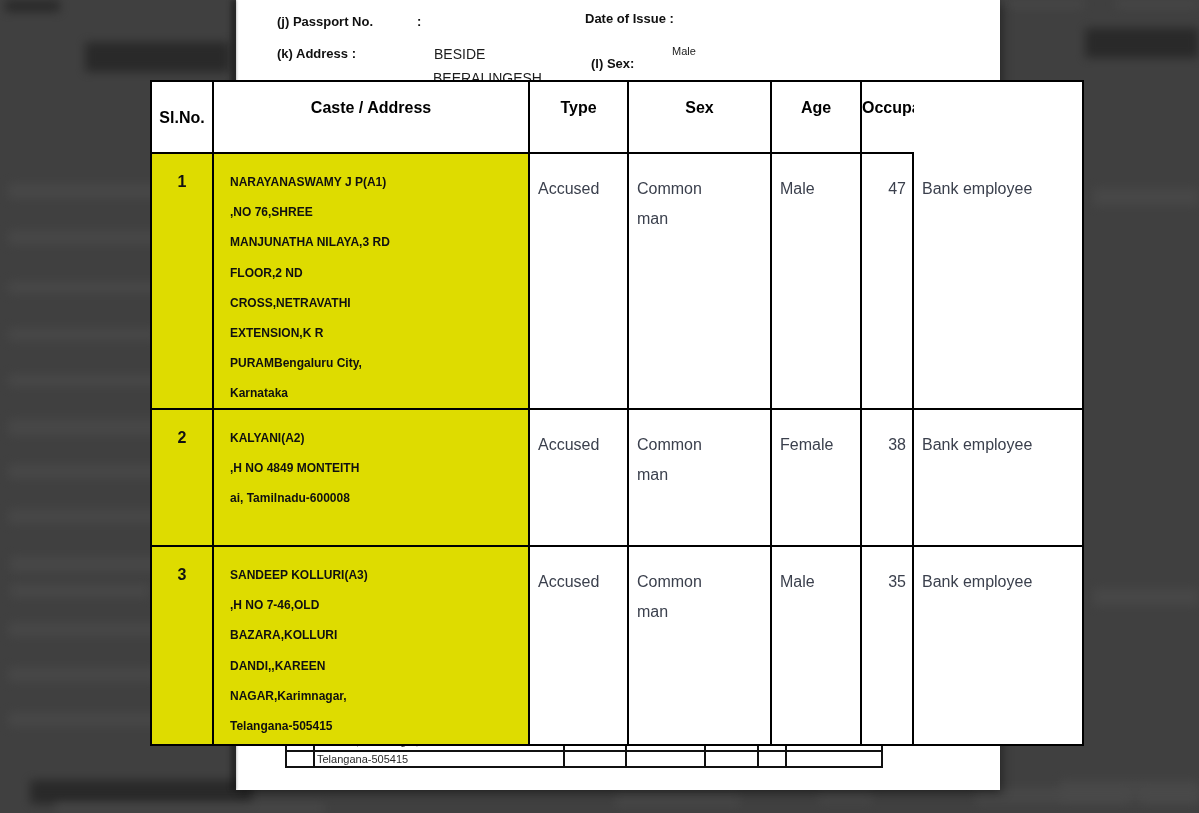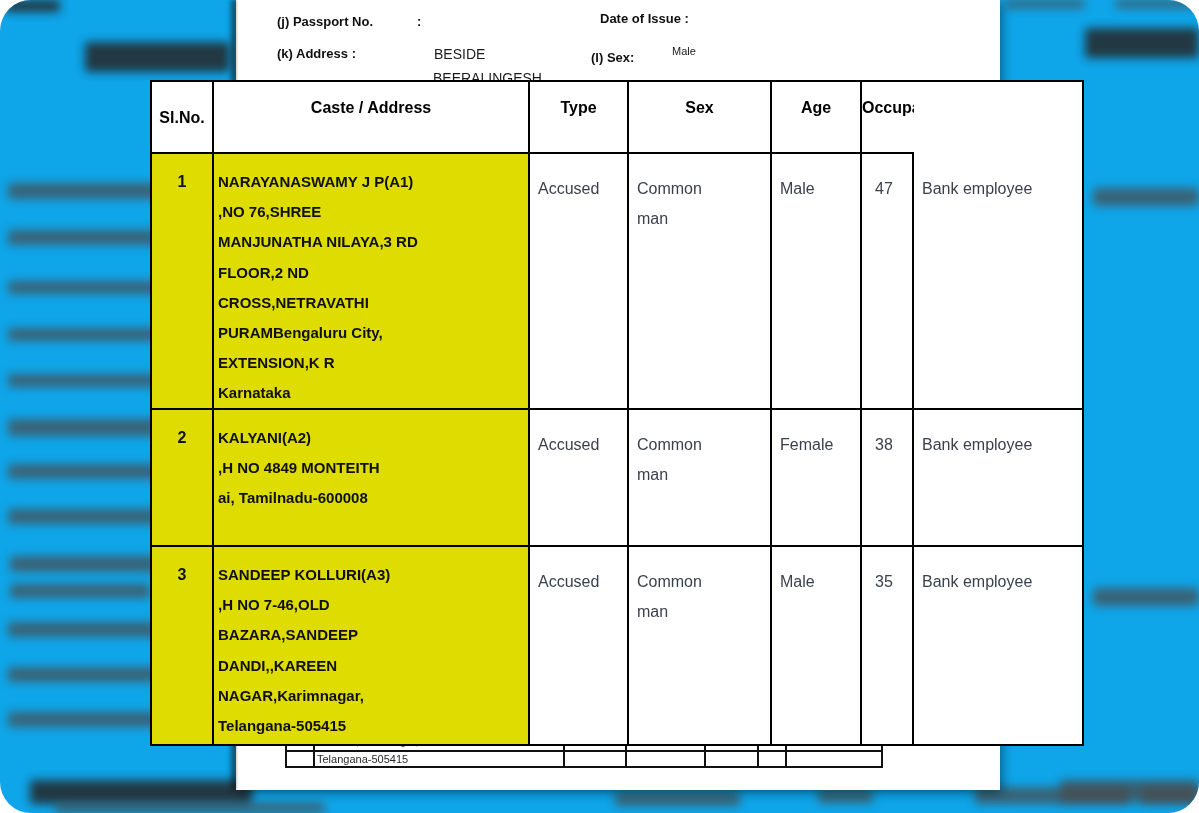--- a/index.html
+++ b/index.html
@@ -1,21 +1,20 @@
 <!DOCTYPE html>
 <html><head>
 <meta charset="utf-8">
 <style>
   * { margin:0; padding:0; box-sizing:border-box; }
   html,body { width:1199px; height:813px; }
   .stage {
     position:relative; width:1199px; height:813px;
-    background:#0ea5e9; overflow:hidden;
+    background:#404040; overflow:hidden;
     font-family:"Liberation Sans", sans-serif;
-    border-radius:31px;
   }
   
   .blob { position:absolute; background:#4a4a4a; filter:blur(5px); opacity:.72; border-radius:3px; }
   .blob.dk { background:#262626; opacity:.85; }
 
   
   .page {
     position:absolute; left:236px; top:0; width:764px; height:790px;
     background:#ffffff; z-index:1;
     box-shadow:-3px 0 7px rgba(0,0,0,.30), 4px 4px 10px rgba(0,0,0,.30);
@@ -36,23 +35,23 @@
   }
   .row { display:grid; grid-template-columns:62px 316px 99px 143px 90px 52px 168px; width:930px; }
   .hrow { height:72px; } .r1 { height:256px; } .r2 { height:137px; } .r3 { height:197px; }
   .c { border-right:2px solid #000; border-bottom:2px solid #000; overflow:hidden; }
   .c.last { border-right:none; }
   .r3 .c { border-bottom:none; }
   .th { font-weight:bold; font-size:16px; color:#000; text-align:center; padding-top:11px; line-height:29px; }
   .th.slh { display:flex; align-items:center; justify-content:center; padding-top:0; }
   .hl { background:#dedc00; }
   .slno { font-weight:bold; font-size:16px; text-align:center; padding-top:19px; color:#111; }
-  .namec { font-weight:bold; font-size:15px; line-height:30.2px; color:#101010; padding:13px 4px 0 4px; }
+  .namec { font-weight:bold; font-size:12px; line-height:30.2px; color:#101010; padding:13px 4px 0 16px; }
   .dcell { font-size:16px; color:#3b404d; padding:20px 0 0 8px; line-height:30px; }
-  .dcell.age { padding:20px 6px 0 0; text-align:center; }
+  .dcell.age { padding:20px 6px 0 0; text-align:right; }
   .dcell.pt span { display:inline-block; width:80px; }
 
   
   .small-table { position:absolute; left:49px; top:737px; width:598px; height:31px; border-bottom:2px solid #111; }
   .small-table .vl { position:absolute; top:0; width:2px; height:31px; background:#111; }
   .small-table .hline { position:absolute; left:0; top:13px; width:598px; height:2px; background:#111; }
   .small-table .t1 { position:absolute; left:32px; top:-2px; font-size:11px; color:#3a3a3a; white-space:nowrap; }
   .small-table .t2 { position:absolute; left:32px; top:16px; font-size:11px; color:#2a2a2a; white-space:nowrap; }
 </style>
 </head>
@@ -84,24 +83,24 @@
   <div class="blob" style="left:1093px;top:588px;width:106px;height:18px"></div>
   <div class="blob" style="left:1060px;top:780px;width:139px;height:22px"></div>
   <div class="blob" style="left:615px;top:792px;width:125px;height:14px"></div>
   <div class="blob" style="left:818px;top:790px;width:55px;height:13px"></div>
   <div class="blob" style="left:975px;top:787px;width:155px;height:17px"></div>
   <div class="blob" style="left:1140px;top:787px;width:59px;height:17px"></div>
 
   <div class="page">
     <span class="lbl" style="left:41px;top:14px">(j) Passport No.</span>
     <span class="lbl" style="left:181px;top:14px">:</span>
-    <span class="lbl" style="left:364px;top:11px">Date of Issue :</span>
+    <span class="lbl" style="left:349px;top:11px">Date of Issue :</span>
     <span class="lbl" style="left:41px;top:46px">(k) Address :</span>
     <span class="val" style="left:198px;top:46px">BESIDE</span>
-    <span class="lbl" style="left:355px;top:50px">(l) Sex:</span>
+    <span class="lbl" style="left:355px;top:56px">(l) Sex:</span>
     <span class="val sm" style="left:436px;top:45px">Male</span>
     <span class="val" style="left:197px;top:70px">BEERALINGESH</span>
 
     <div class="small-table">
       <div class="vl" style="left:0"></div>
       <div class="vl" style="left:28px"></div>
       <div class="vl" style="left:278px"></div>
       <div class="vl" style="left:340px"></div>
       <div class="vl" style="left:419px"></div>
       <div class="vl" style="left:472px"></div>
@@ -127,22 +126,22 @@
     </div>
 
     <div class="row r1">
       <div class="c hl slno">1</div>
       <div class="c hl namec">
         <div>NARAYANASWAMY J P(A1)</div>
         <div>,NO 76,SHREE</div>
         <div>MANJUNATHA NILAYA,3 RD</div>
         <div>FLOOR,2 ND</div>
         <div>CROSS,NETRAVATHI</div>
+        <div>EXTENSION,K R</div>
         <div>PURAMBengaluru City,</div>
-        <div>EXTENSION,K R</div>
         <div>Karnataka</div>
       </div>
       <div class="c dcell">Accused</div>
       <div class="c dcell pt"><span>Common man</span></div>
       <div class="c dcell">Male</div>
       <div class="c dcell age">47</div>
       <div class="c dcell last">Bank employee</div>
     </div>
 
     <div class="row r2">
@@ -157,21 +156,21 @@
       <div class="c dcell">Female</div>
       <div class="c dcell age">38</div>
       <div class="c dcell last">Bank employee</div>
     </div>
 
     <div class="row r3">
       <div class="c hl slno">3</div>
       <div class="c hl namec">
         <div>SANDEEP KOLLURI(A3)</div>
         <div>,H NO 7-46,OLD</div>
-        <div>BAZARA,SANDEEP</div>
+        <div>BAZARA,KOLLURI</div>
         <div>DANDI,,KAREEN</div>
         <div>NAGAR,Karimnagar,</div>
         <div>Telangana-505415</div>
       </div>
       <div class="c dcell">Accused</div>
       <div class="c dcell pt"><span>Common man</span></div>
       <div class="c dcell">Male</div>
       <div class="c dcell age">35</div>
       <div class="c dcell last">Bank employee</div>
     </div>

